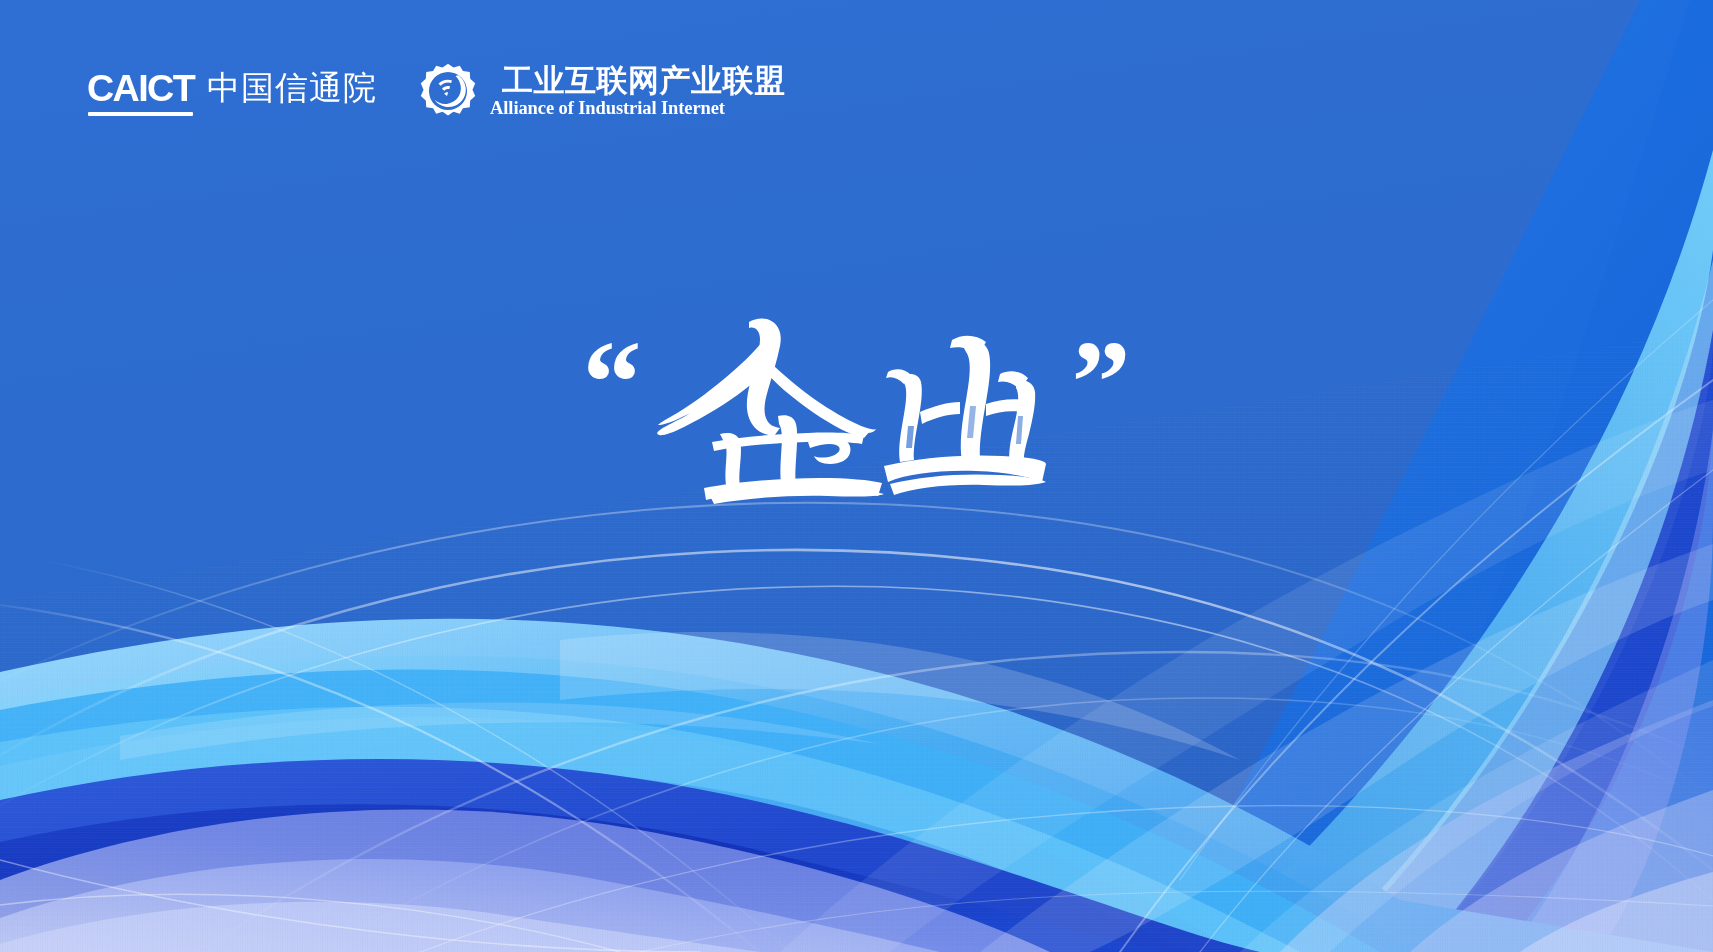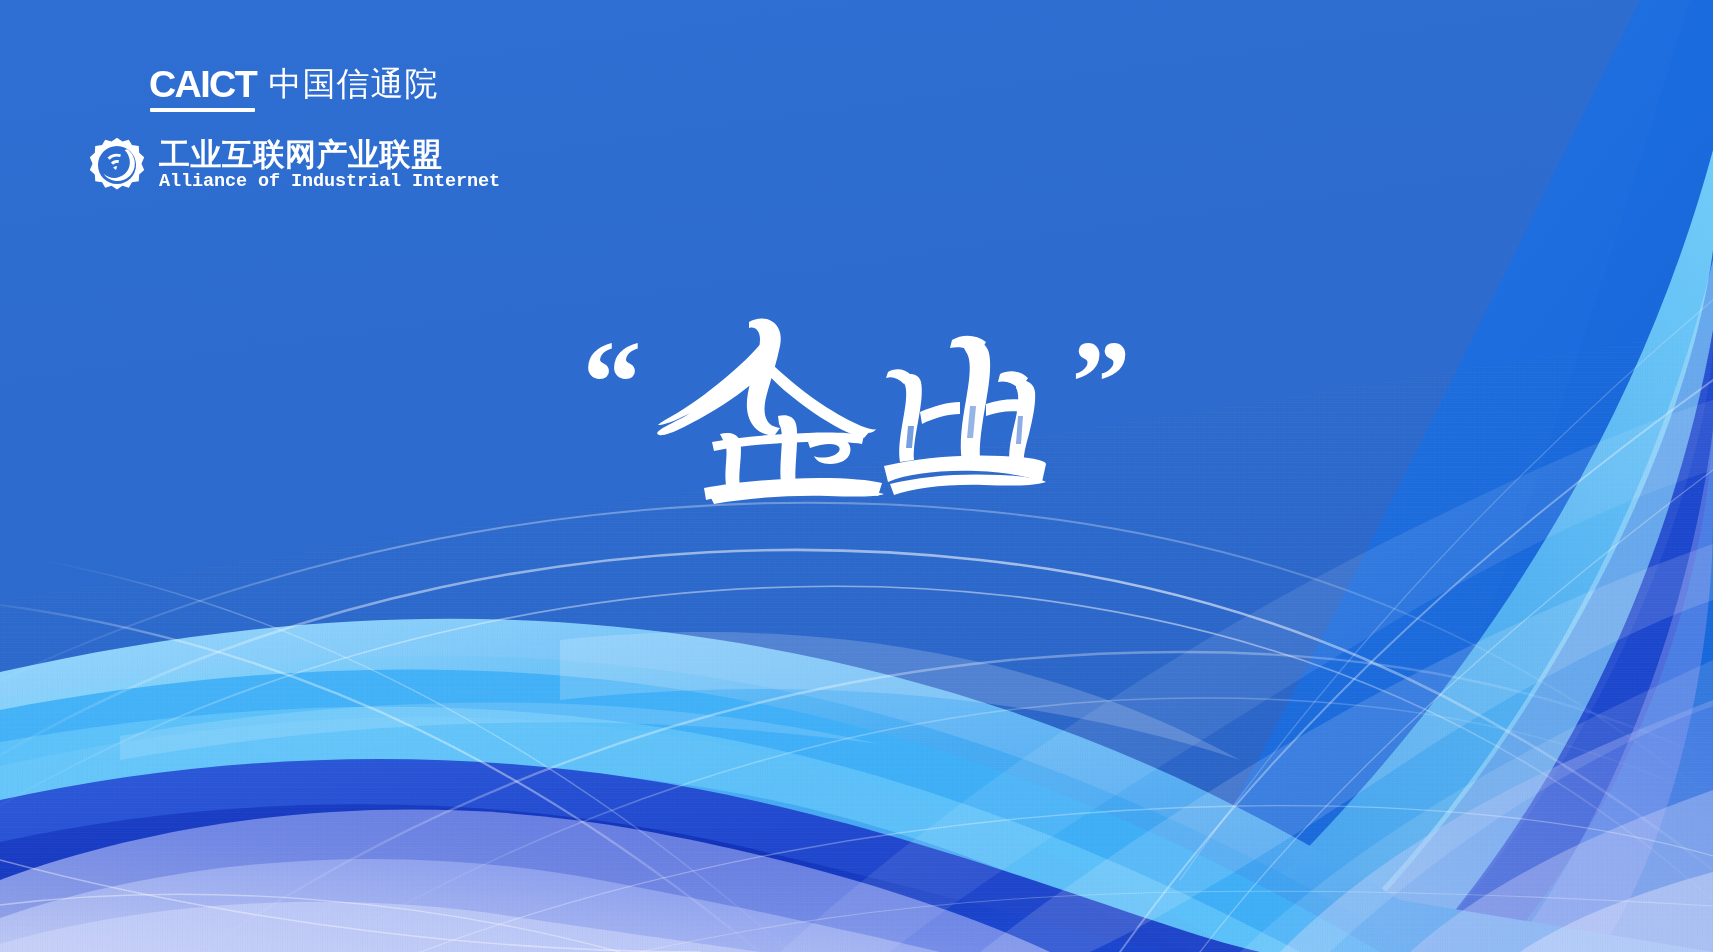--- a/index.html
+++ b/index.html
@@ -5,21 +5,21 @@
   html,body{margin:0;padding:0;background:#2d6bce;}
   *{box-sizing:border-box;}
   #stage{
     position:relative;width:1713px;height:952px;overflow:hidden;
     background:#2d6bce;
     font-family:"Liberation Sans","DejaVu Sans",sans-serif;
   }
   #bg{position:absolute;inset:0;width:1713px;height:952px;}
 
   
-  .header{position:absolute;left:88px;top:62px;display:flex;align-items:center;gap:24px;z-index:40;flex-direction:column;}
+  .header{position:absolute;left:88px;top:62px;display:flex;align-items:center;gap:42px;z-index:40;}
 
   
   .caict{display:flex;align-items:flex-end;gap:14px;}
   .caict-mark{display:flex;flex-direction:column;align-items:stretch;}
   .caict-word{
     color:#fff;font-weight:bold;font-size:37px;line-height:0.96;
     letter-spacing:-1.6px;font-family:"Liberation Sans",sans-serif;
     transform:scaleX(1.02);
   }
   .caict-rule{height:4px;background:#fff;margin-top:5px;width:100%;border-radius:1px;}
@@ -28,24 +28,25 @@
     padding-bottom:5px;font-family:"DejaVu Sans",sans-serif;text-align:right;
   }
 
   
   .aii{display:flex;align-items:center;gap:13px;}
   .aii-gear{width:58px;height:58px;flex:0 0 58px;}
   .aii-txt{display:flex;flex-direction:column;gap:3px;}
   .aii-cn{
     color:#fff;font-size:31px;font-weight:bold;letter-spacing:0.5px;line-height:1;
     font-family:"DejaVu Sans",sans-serif;
+    margin-left:12px;
   }
   .aii-en{
     color:#fff;font-size:18.5px;font-weight:bold;letter-spacing:-0.1px;line-height:1;
-    font-family:Liberation Mono, monospace;
+    font-family:Liberation Serif, serif;
   }
 
   
   .title-wrap{
     position:absolute;left:0;right:0;top:296px;height:230px;
     display:flex;align-items:center;justify-content:center;z-index:30;
     pointer-events:none;
   }
   .title{display:flex;align-items:center;justify-content:center;}
   .q{

